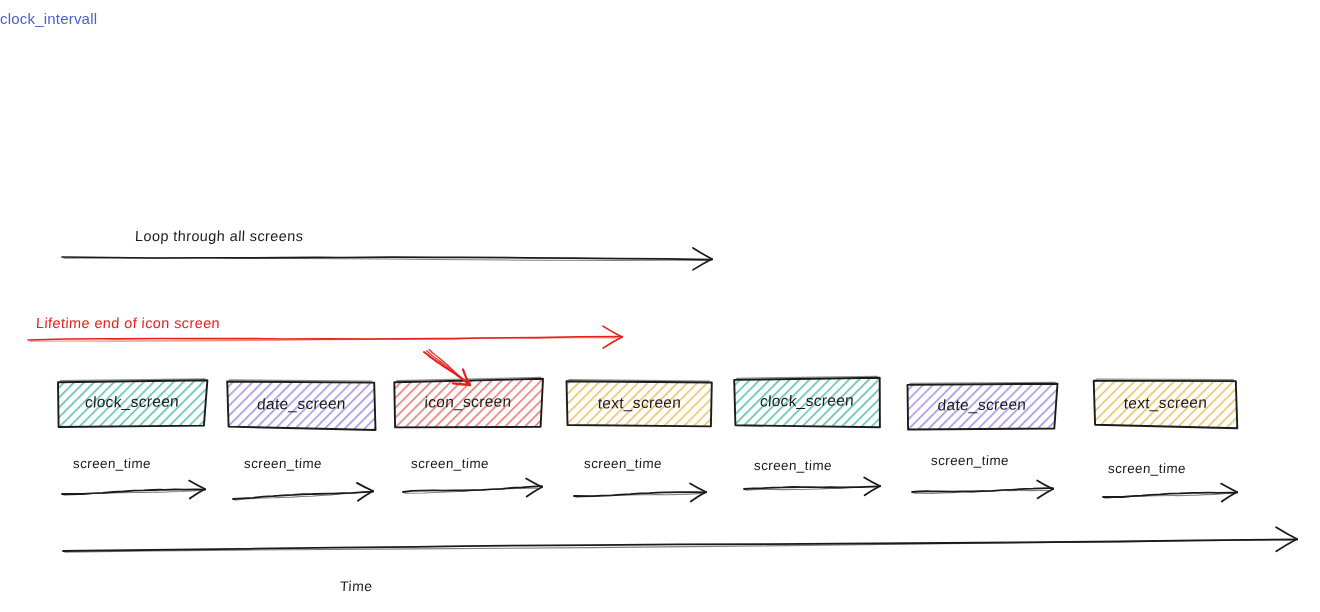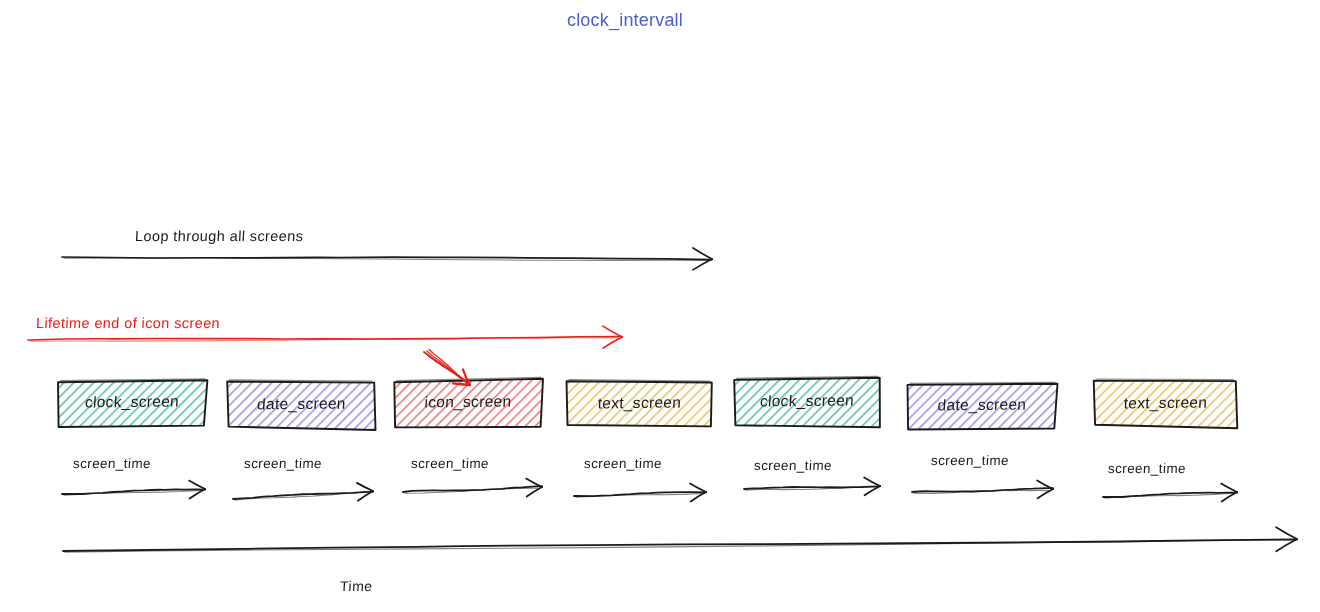--- a/index.html
+++ b/index.html
@@ -23,23 +23,23 @@
     width: 1320px;
     height: 612px;
   }
 
   
   .title {
     position: absolute;
     left: 0;
     top: 10px;
     width: 1250px;
-    text-align: center;
+    text-align: left;
     font-family: "Liberation Sans", sans-serif;
-    font-size: 18px;
+    font-size: 15px;
     color: #4a5fd0;
     letter-spacing: 0.2px;
     white-space: nowrap;
   }
 
   
   .hand {
     position: absolute;
     font-family: "Liberation Sans", sans-serif;
     font-size: 15px;

